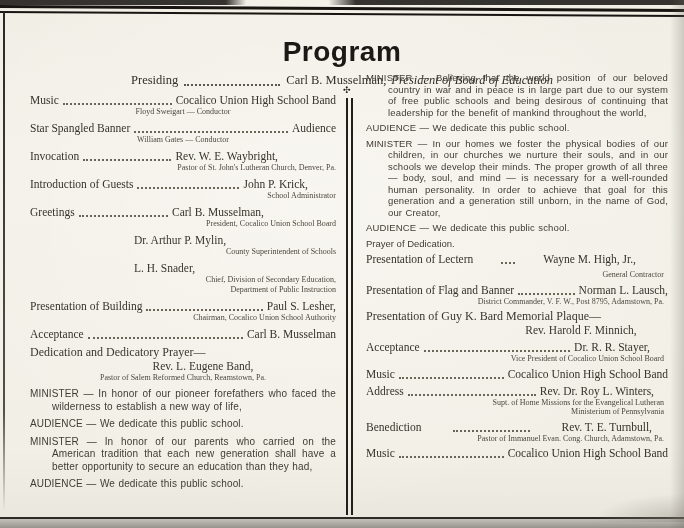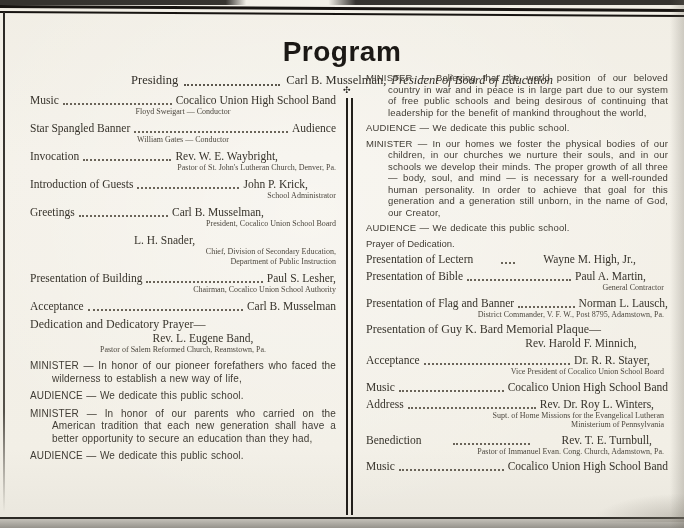--- a/index.html
+++ b/index.html
@@ -118,20 +118,24 @@
       </div>
       <div class="entry program">
         <div class="prog-line" style="width: 234px;">
           <span class="p-label">Greetings</span>
           <span class="prog-leader"></span>
           <span class="p-name">Carl B. Musselman,</span>
         </div>
         <div class="sub right">President, Cocalico Union School Board</div>
       </div>
       <div class="entry continuation">
+        <div class="cont-name">Dr. Arthur P. Mylin,</div>
+        <div class="sub right">County Superintendent of Schools</div>
+      </div>
+      <div class="entry continuation">
         <div class="cont-name">L. H. Snader,</div>
         <div class="sub right">Chief, Division of Secondary Education,</div>
         <div class="sub right">Department of Public Instruction</div>
       </div>
       <div class="entry program">
         <div class="prog-line">
           <span class="p-label">Presentation of Building</span>
           <span class="prog-leader"></span>
           <span class="p-name">Paul S. Lesher,</span>
         </div>
@@ -179,25 +183,20 @@
         <div class="plain">Prayer of Dedication.</div>
       </div>
       <div class="entry program">
         <div class="prog-line" style="width: 270px; gap: 24px;">
           <span class="p-label">Presentation of Lectern</span>
           <span class="prog-leader"></span>
           <span class="p-name">Wayne M. High, Jr.,</span>
         </div>
       </div>
       <div class="entry program">
-        <div class="prog-line" style="width: 280px;">
-          <span class="p-label">Presentation of Bible</span>
-          <span class="prog-leader"></span>
-          <span class="p-name">Paul A. Martin,</span>
-        </div>
         <div class="sub right">General Contractor</div>
       </div>
       <div class="entry program">
         <div class="prog-line">
           <span class="p-label">Presentation of Flag and Banner</span>
           <span class="prog-leader"></span>
           <span class="p-name">Norman L. Lausch,</span>
         </div>
         <div class="sub right">District Commander, V. F. W., Post 8795, Adamstown, Pa.</div>
       </div>

